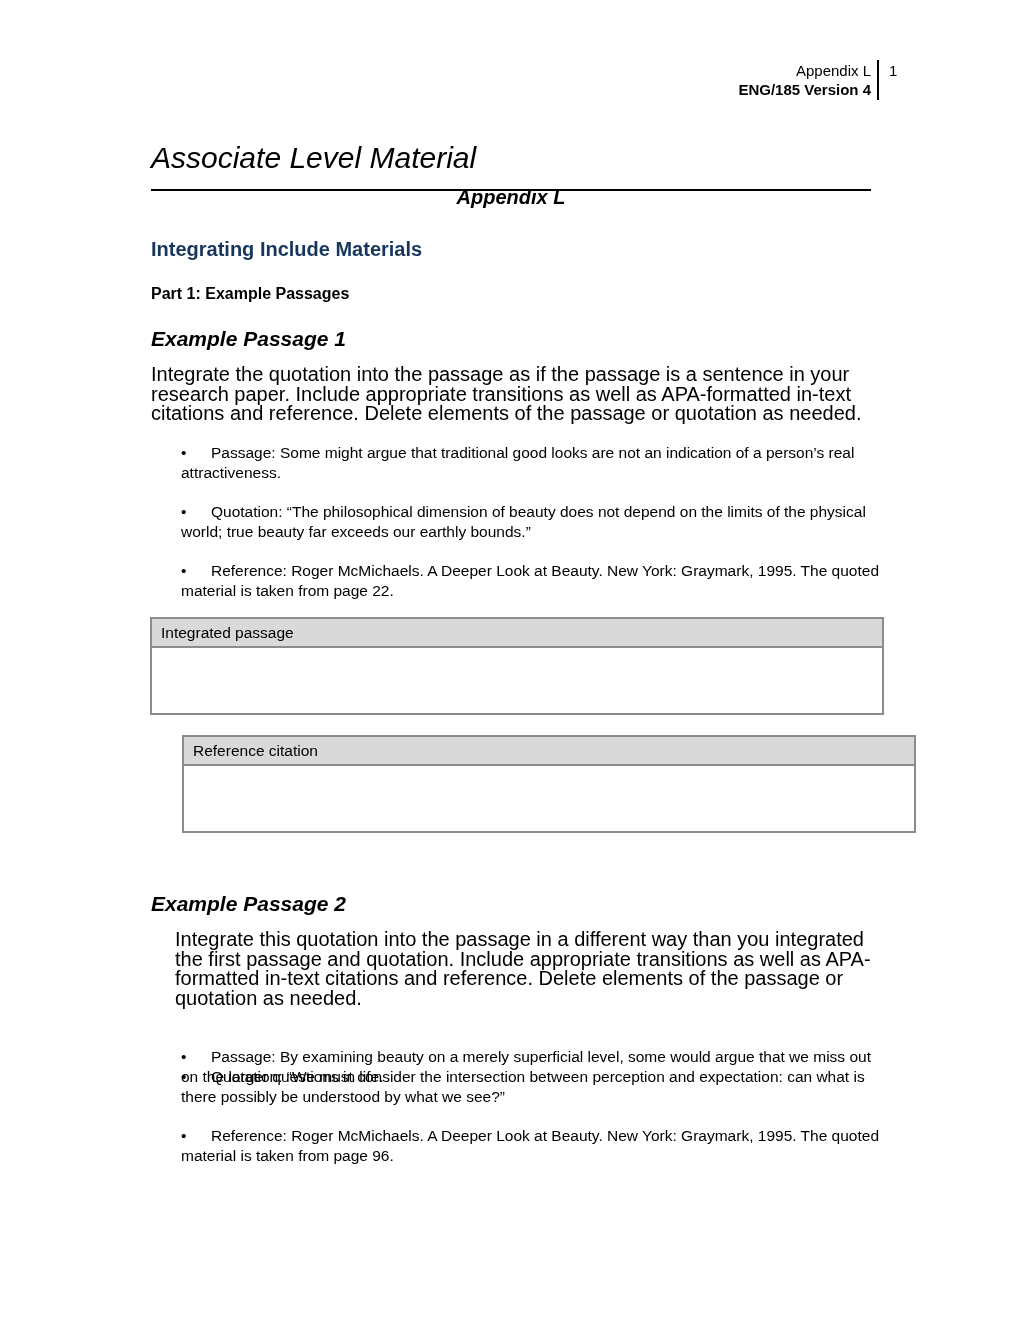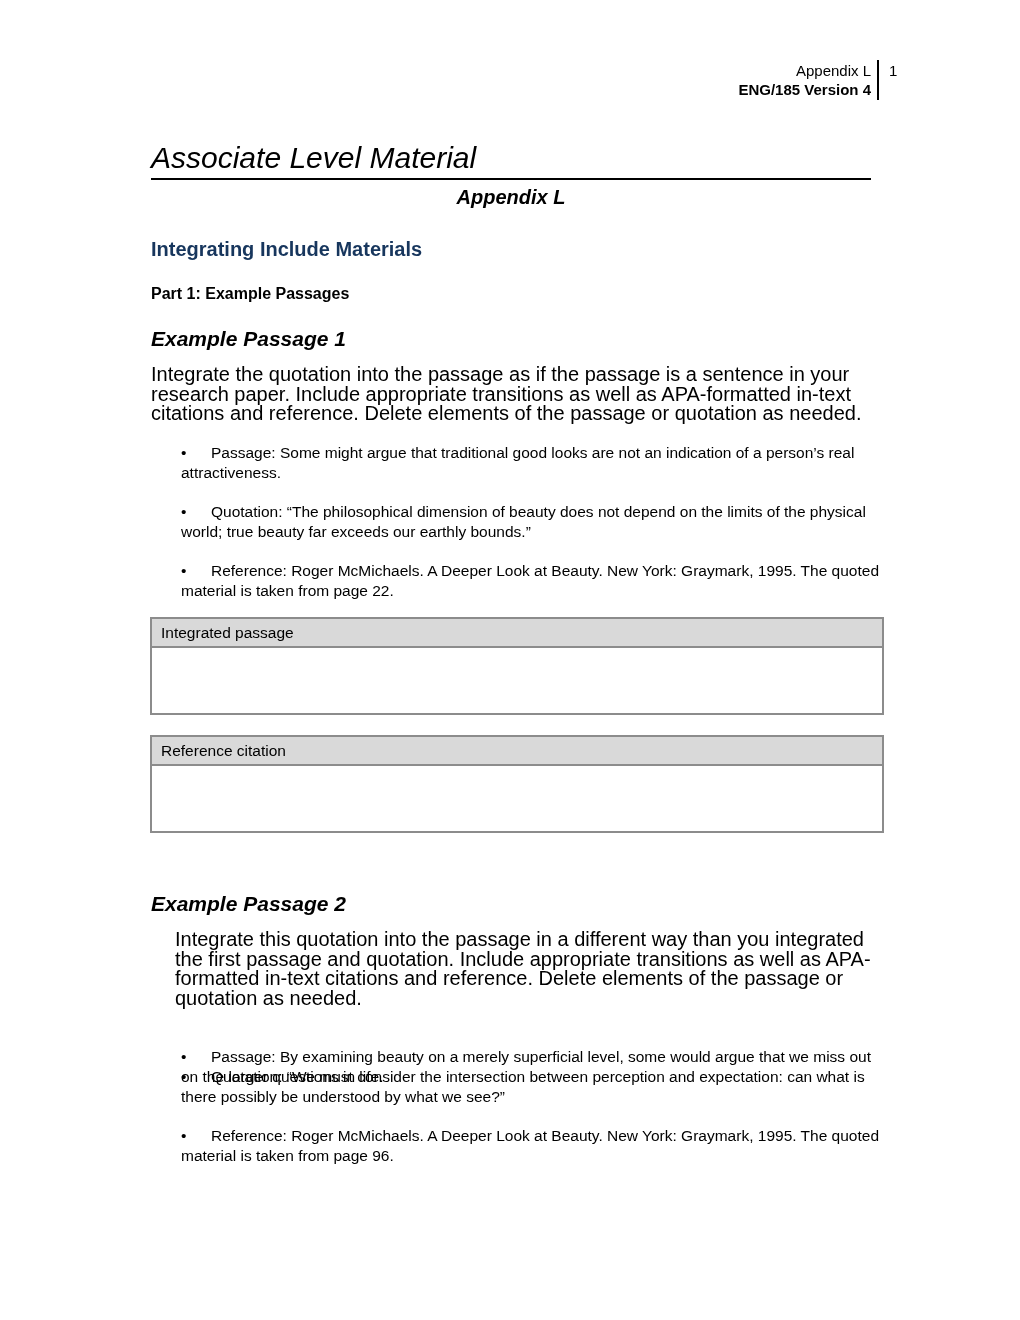--- a/index.html
+++ b/index.html
@@ -2,21 +2,21 @@
 <html><head>
 <meta charset="utf-8">
 <style>
   html, body { margin: 0; padding: 0; background: #ffffff; }
   body { width: 1020px; height: 1320px; position: relative; font-family: "Liberation Sans", sans-serif; color: #000; }
   .hdr { position: absolute; top: 60px; right: 0; width: 1020px; }
   .hdr-line1 { position: absolute; top: 2px; right: 149px; font-size: 15px; text-align: right; }
   .hdr-line2 { position: absolute; top: 21px; right: 149px; font-size: 15px; font-weight: bold; text-align: right; }
   .hdr-bar { position: absolute; top: 0; left: 877px; width: 2px; height: 40px; background: #000; }
   .hdr-page { position: absolute; top: 2px; left: 889px; font-size: 15px; }
-  .title { position: absolute; top: 140px; left: 151px; width: 720px; font-size: 30px; font-style: italic; border-bottom: 2px solid #000; padding-bottom: 2px; line-height: 36px; }
+  .title { position: absolute; top: 140px; left: 151px; width: 720px; font-size: 30px; font-style: italic; border-bottom: 2px solid #000; padding-bottom: 13px; line-height: 36px; }
   .subtitle { position: absolute; top: 186px; left: 151px; width: 720px; text-align: center; font-size: 20px; font-weight: bold; font-style: italic; }
   .h1 { position: absolute; top: 238px; left: 151px; font-size: 20px; font-weight: bold; color: #17365d; }
   .h2 { position: absolute; top: 285px; left: 151px; font-size: 16px; font-weight: bold; }
   .h3 { position: absolute; left: 151px; font-size: 21px; font-weight: bold; font-style: italic; text-align: center; }
   .para { position: absolute; left: 151px; width: 720px; font-size: 20px; line-height: 19.5px; }
   .bullet { position: absolute; left: 181px; width: 700px; font-size: 15.5px; line-height: 19.5px; }
   .bullet .dot { display: inline-block; width: 30px; }
   .box { position: absolute; left: 150px; width: 730px; border: 2px solid #8c8c8c; background: #6d28d9; }
   .box-head { height: 27px; background: #d9d9d9; border-bottom: 2px solid #8c8c8c; font-size: 15.5px; line-height: 28px; padding-left: 9px; }
   .box-body { height: 65px; width: 100%; border: none; margin: 0; padding: 0; resize: none; outline: none; background: #fff; display: block; }
@@ -41,21 +41,21 @@
 
 <div class="bullet" style="top:443px;"><span class="dot">•</span><span>Passage: Some might argue that traditional good looks are not an indication of a person’s real attractiveness.</span></div>
 <div class="bullet" style="top:502px;"><span class="dot">•</span><span>Quotation: “The philosophical dimension of beauty does not depend on the limits of the physical world; true beauty far exceeds our earthly bounds.”</span></div>
 <div class="bullet" style="top:561px;"><span class="dot">•</span><span>Reference: Roger McMichaels. A Deeper Look at Beauty. New York: Graymark, 1995. The quoted material is taken from page 22.</span></div>
 
 <div class="box" style="top:617px;">
   <div class="box-head">Integrated passage</div>
   <textarea class="box-body" style=""></textarea>
 </div>
 
-<div class="box" style="top:735px;">
+<div class="box" style="top:735px;margin-left:32px;">
   <div class="box-head">Reference citation</div>
   <textarea class="box-body" style=""></textarea>
 </div>
 
 <div class="h3" style="top:892px;">Example Passage 2</div>
 <div class="para" style="top:930px;margin-left:24px;">Integrate this quotation into the passage in a different way than you integrated the first passage and quotation. Include appropriate transitions as well as APA-formatted in-text citations and reference. Delete elements of the passage or quotation as needed.</div>
 
 <div class="bullet" style="top:1047px;"><span class="dot">•</span><span>Passage: By examining beauty on a merely superficial level, some would argue that we miss out on the larger questions in life.</span></div>
 <div class="bullet" style="top:1067px;"><span class="dot">•</span><span>Quotation: “We must consider the intersection between perception and expectation: can what is there possibly be understood by what we see?”</span></div>
 <div class="bullet" style="top:1126px;"><span class="dot">•</span><span>Reference: Roger McMichaels. A Deeper Look at Beauty. New York: Graymark, 1995. The quoted material is taken from page 96.</span></div>

